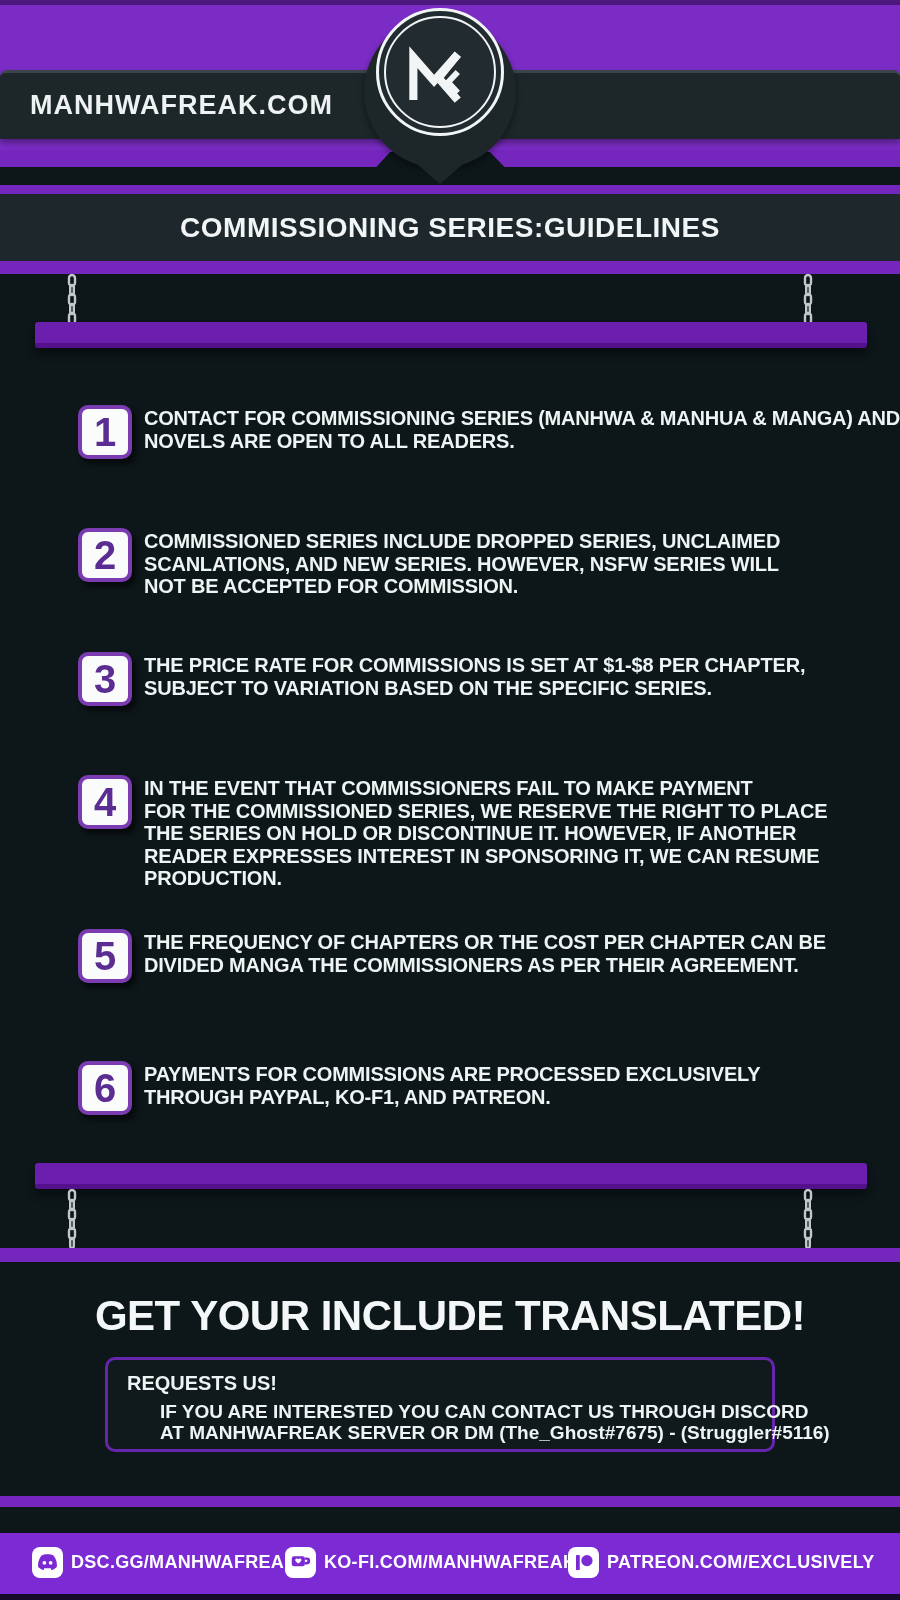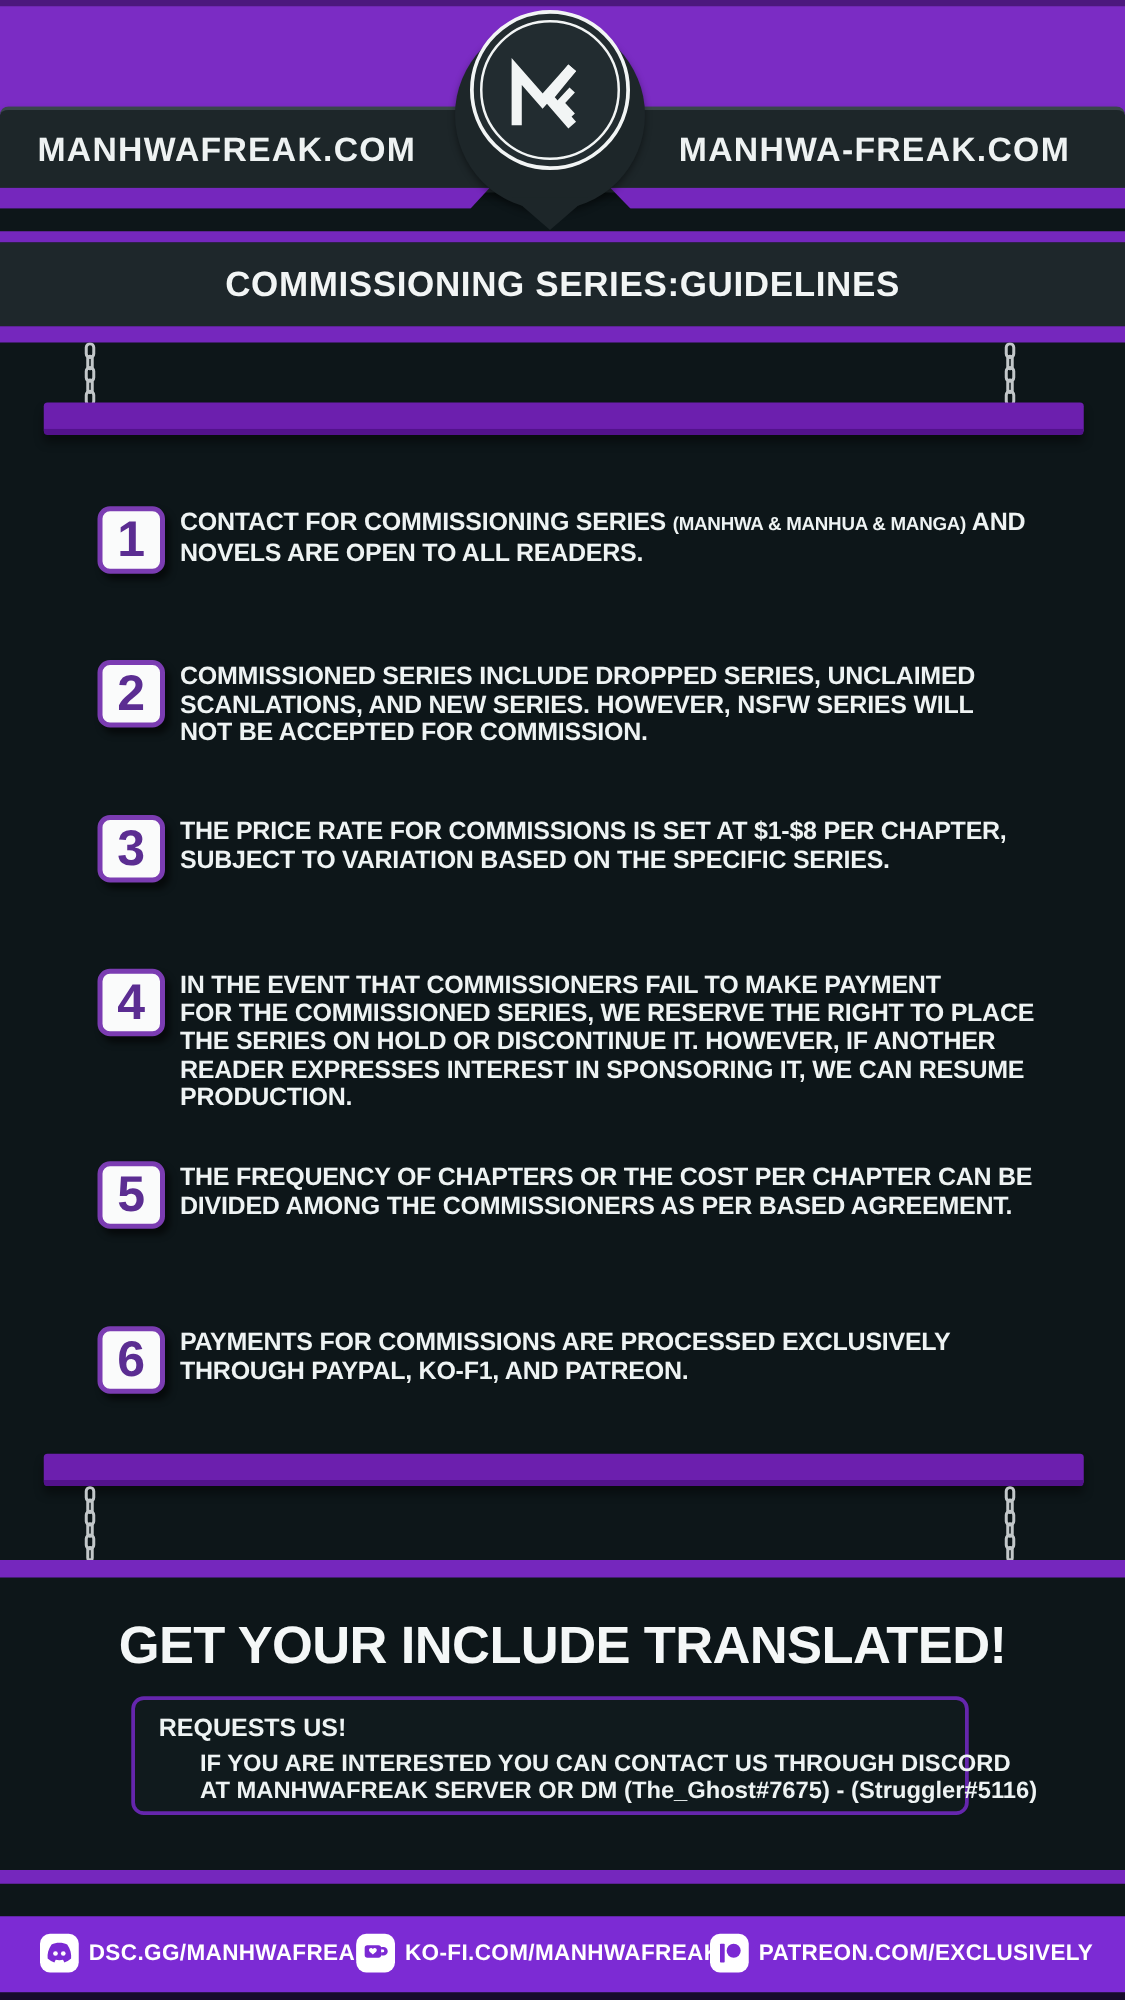--- a/index.html
+++ b/index.html
@@ -6,21 +6,21 @@
   .canvas{
     position:relative;width:900px;height:1600px;overflow:hidden;
     background:#0d1619;font-family:"Liberation Sans", sans-serif;
     -webkit-font-smoothing:antialiased;
   }
   .abs{position:absolute;}
   
   .top-purple{left:0;top:0;width:900px;height:152px;background:#7b2cc4;}
   .top-edge{left:0;top:0;width:900px;height:5px;background:rgba(20,0,40,.45);}
   .header-bar{
-    left:0;top:85px;width:900px;height:66px;background:#1d2629;
+    left:0;top:70px;width:900px;height:66px;background:#1d2629;
     border-top:3px solid #39454a;border-radius:7px 7px 0 0;
     box-shadow:0 4px 6px rgba(0,0,0,.35);
   }
   .domain{
     position:absolute;top:0;height:66px;line-height:64px;color:#eef2f2;
     font-size:27px;font-weight:bold;letter-spacing:1px;white-space:nowrap;
   }
   .domain.left{left:30px;}
   .domain.right{right:44px;}
   .ribbon{top:150px;height:17px;background:#7527bd;}
@@ -63,21 +63,21 @@
     background:#fafbfb;border:4px solid #7b3cb2;border-radius:10px;
     box-shadow:4px 5px 5px rgba(0,0,0,.55);
     display:flex;align-items:center;justify-content:center;
     color:#5b2d92;font-size:40px;font-weight:bold;
   }
   .g-text{
     position:absolute;left:144px;top:2px;color:#eef3f3;
     font-size:20px;font-weight:bold;line-height:22.5px;letter-spacing:-.2px;
     white-space:pre;
   }
-  .g-text .small{font-size:15px;}
+  .g-text .small{font-size:20px;}
   
   .cta-heading{
     left:0;top:1292px;width:900px;text-align:center;color:#f4f7f7;
     font-size:42px;font-weight:bold;letter-spacing:-.5px;white-space:nowrap;
   }
   .contact-box{
     left:105px;top:1357px;width:670px;height:95px;box-sizing:border-box;
     background:#101a1d;border:3px solid #6526ad;border-radius:10px;
   }
   .contact-title{position:absolute;left:127px;top:1372px;color:#eef3f3;font-size:20px;font-weight:bold;}
@@ -96,21 +96,20 @@
 </style>
 </head>
 <body>
 
 <div class="canvas">
 
   <div class="abs top-purple"></div>
   <div class="abs top-edge"></div>
   <div class="abs header-bar">
     <div class="domain left">MANHWAFREAK.COM</div>
-    <div class="domain right">MANHWA-FREAK.COM</div>
   </div>
   <div class="abs ribbon left"></div>
   <div class="abs ribbon right"></div>
   <div class="abs logo-plate"></div>
   <div class="abs logo-point"></div>
   <div class="abs logo-circle">
     <div class="logo-inner-ring"></div>
     <svg width="74" height="74" viewBox="0 0 100 100">
       <polyline points="14,88 14,30 42,62 74,26" fill="none" stroke="#f2f5f5" stroke-width="11"></polyline>
       <polyline points="74,26 48,58 74,88" fill="none" stroke="#f2f5f5" stroke-width="11"></polyline>
@@ -174,21 +173,21 @@
 FOR THE COMMISSIONED SERIES, WE RESERVE THE RIGHT TO PLACE
 THE SERIES ON HOLD OR DISCONTINUE IT. HOWEVER, IF ANOTHER
 READER EXPRESSES INTEREST IN SPONSORING IT, WE CAN RESUME
 PRODUCTION.</div>
   </div>
   <div class="abs g-item g5">
     <div class="g-badge">
         <span>5</span>
       </div>
     <div class="g-text">THE FREQUENCY OF CHAPTERS OR THE COST PER CHAPTER CAN BE
-DIVIDED AMONG THE COMMISSIONERS AS PER BASED AGREEMENT.</div>
+DIVIDED MANGA THE COMMISSIONERS AS PER THEIR AGREEMENT.</div>
   </div>
   <div class="abs g-item g6">
     <div class="g-badge">
         <span>6</span>
       </div>
     <div class="g-text">PAYMENTS FOR COMMISSIONS ARE PROCESSED EXCLUSIVELY
 THROUGH PAYPAL, KO-F1, AND PATREON.</div>
   </div>
 
   <div class="abs hang-bar bottom"></div>

